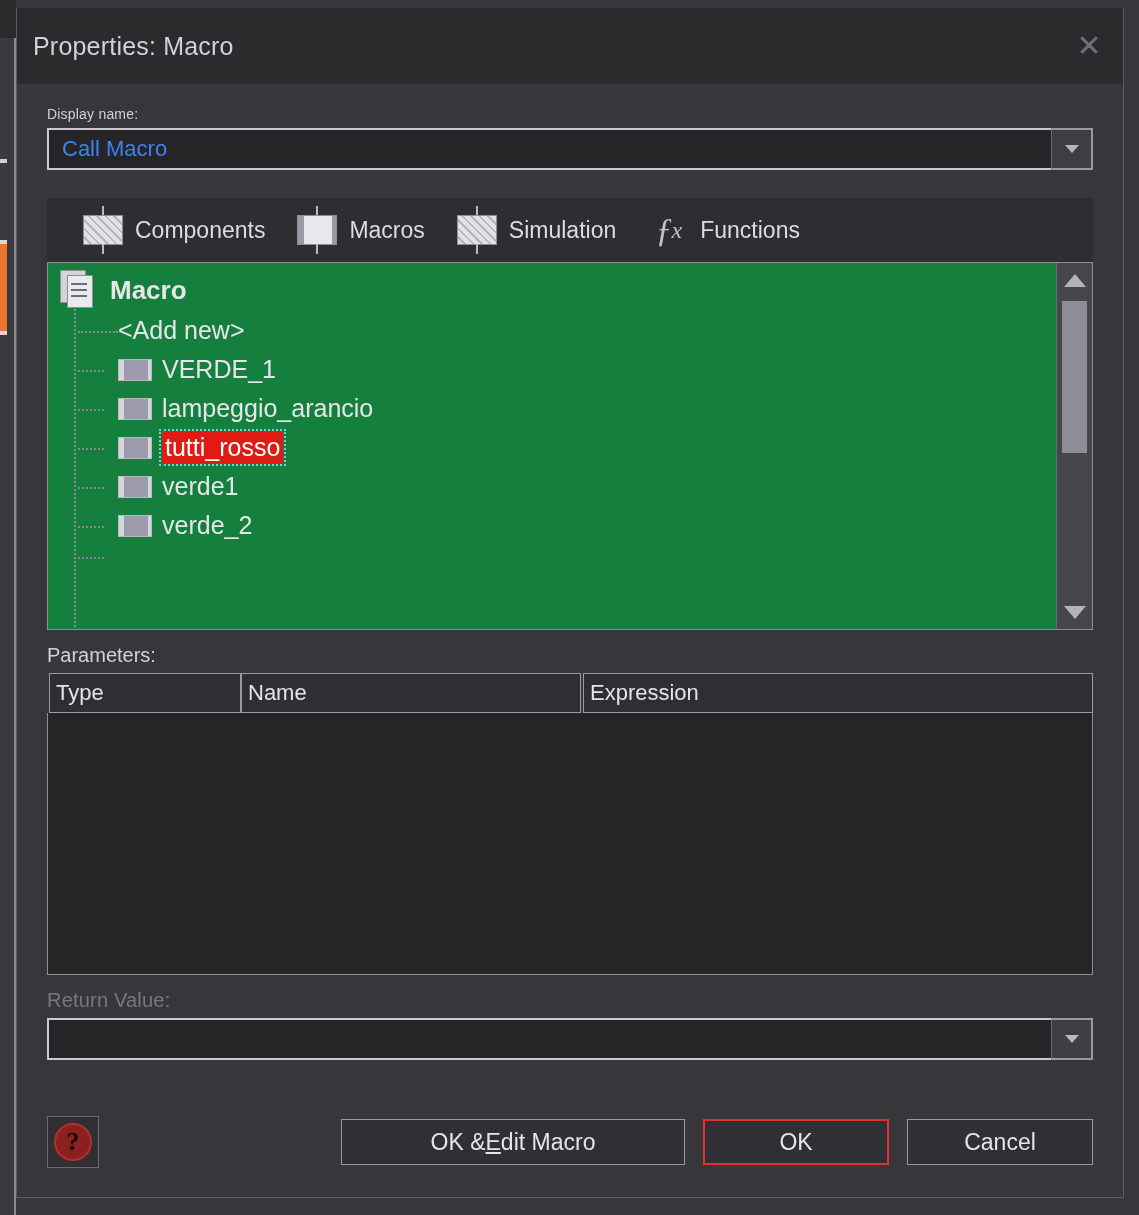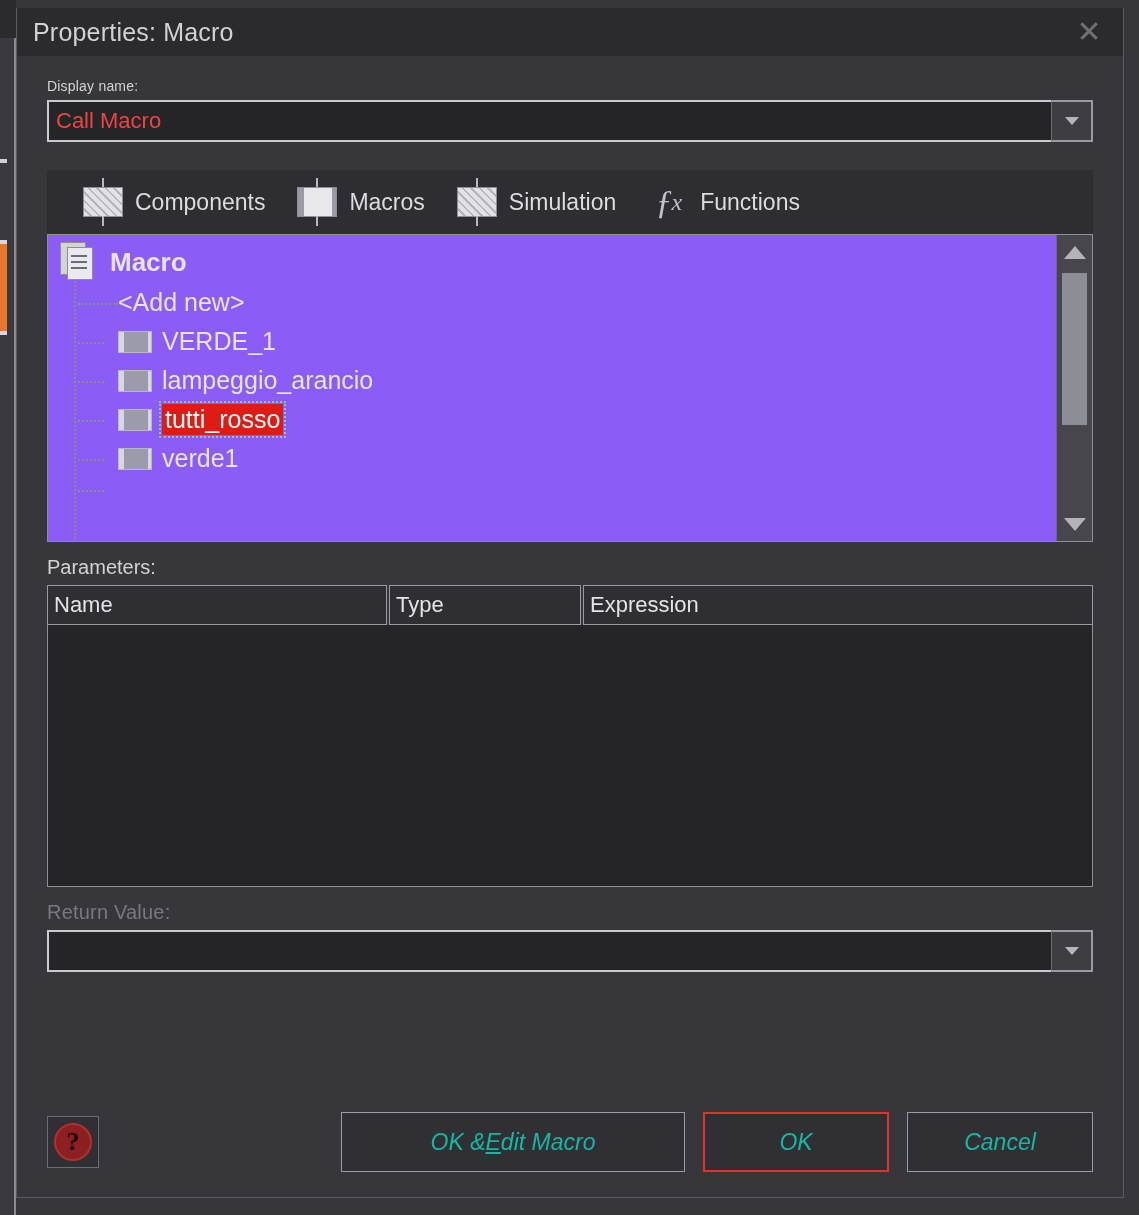--- a/index.html
+++ b/index.html
@@ -38,21 +38,21 @@
     position: absolute;
     left: 16px; top: 8px;
     width: 1108px; height: 1190px;
     background: #37373b;
     border: 1px solid #5a5a60;
     border-top: none;
   }
 
   .titlebar {
     position: relative;
-    height: 48px;
+    height: 76px;
     background: #2b2b2d;
     display: flex; align-items: center;
   }
   .title-text {
     margin-left: 16px;
     font-size: 25px;
     color: #d2d2d6;
     letter-spacing: .2px;
   }
   .title-close {
@@ -79,23 +79,23 @@
   
   .combo {
     display: flex; height: 42px; margin-bottom: 4px;
   }
   .combo-input {
     flex: 1;
     background: #252528;
     border: 2px solid #c9c9cf;
     border-right: none;
     display: flex; align-items: center;
-    padding-left: 7px;
+    padding-left: 13px;
     font-size: 22px;
-    color: #ef4444;
+    color: #3b82f6;
     overflow: hidden; white-space: nowrap;
   }
   .combo-btn {
     width: 42px;
     background: #3d3d42;
     border: 2px solid #9a9aa2;
     border-left: 1px solid #6d6d74;
     display: flex; align-items: center; justify-content: center;
   }
   .combo-arrow {
@@ -156,22 +156,22 @@
     font-family: "Liberation Serif", serif;
     font-style: italic;
     font-size: 34px;
     color: #c2c2c8;
     letter-spacing: -1px;
   }
 
   
   .tree-wrap {
     position: relative;
-    height: 308px;
-    background: #8b5cf6;
+    height: 368px;
+    background: #15803d;
     border: 1px solid #8e8e96;
     display: flex;
     overflow: hidden;
   }
   .tree {
     flex: 1;
     padding: 6px 0 0 8px;
     overflow: hidden;
     position: relative;
   }
@@ -323,30 +323,29 @@
     border: 2px solid #b03030;
     display: flex; align-items: center; justify-content: center;
     color: #17080a; font-size: 26px; font-weight: bold;
     font-family: "Liberation Serif", serif;
   }
   .btn-row {
     margin-left: auto;
     display: flex; gap: 18px;
   }
   .btn {
-    height: 60px;
+    height: 46px;
     background: #303034;
     border: 1px solid #9a9aa2;
-    color: #14b8a6;
+    color: #e5e5e5;
     font-size: 23px;
     display: flex; align-items: center; justify-content: center;
     padding: 0 24px;
     cursor: pointer;
     white-space: nowrap;
-    font-style: italic;
   }
   .btn.wide { width: 344px; }
   .btn.mid  { width: 186px; text-align: center; }
   .btn.default {
     border: 2px solid #e0332b;
   }
   .btn u { text-decoration: underline; }
 </style>
 </head>
 <body>
@@ -452,20 +451,25 @@
           <div class="tree-text selected">tutti_rosso</div>
         </div>
 
         <div class="tree-row">
           <div class="branch"></div>
           <div class="node-icon"></div>
           <div class="tree-text">verde1</div>
         </div>
 
 
+        <div class="tree-row">
+          <div class="branch"></div>
+          <div class="node-icon"></div>
+          <div class="tree-text">verde_2</div>
+        </div>
 
         <div class="tree-row tree-clip-row">
           <div class="branch"></div>
 
         </div>
       </div>
 
       <div class="vscroll">
         <div class="arrow up">
             <div class="tri-up"></div>
@@ -473,22 +477,22 @@
         <div class="thumb"></div>
         <div class="arrow down">
             <div class="tri-down"></div>
           </div>
       </div>
     </div>
 
     <div class="section-label">Parameters:</div>
     <div class="ptable">
       <div class="ptable-head">
+        <div class="th col-type">Type</div>
         <div class="th col-name">Name</div>
-        <div class="th col-type">Type</div>
         <div class="th col-expr">Expression</div>
       </div>
       <div class="ptable-body"></div>
     </div>
 
     <div class="section-label field-label disabled">Return Value:</div>
     <div class="combo disabled">
       <div class="combo-input"></div>
       <div class="combo-btn">
         <div class="combo-arrow"></div>

